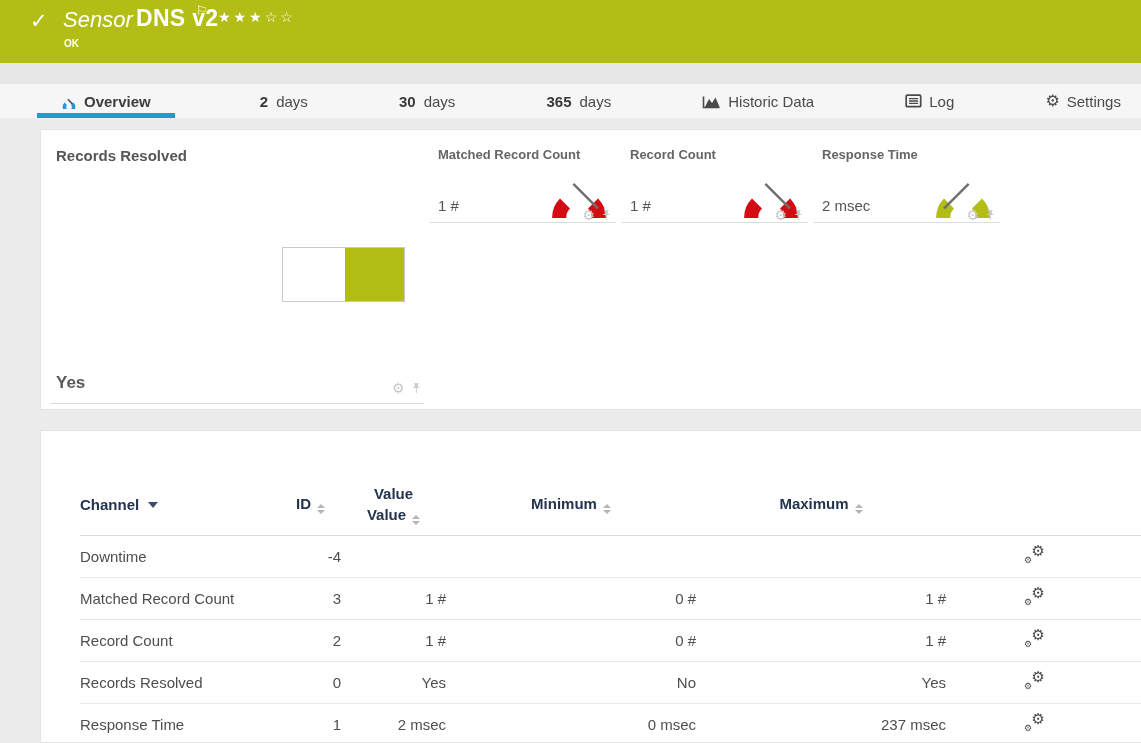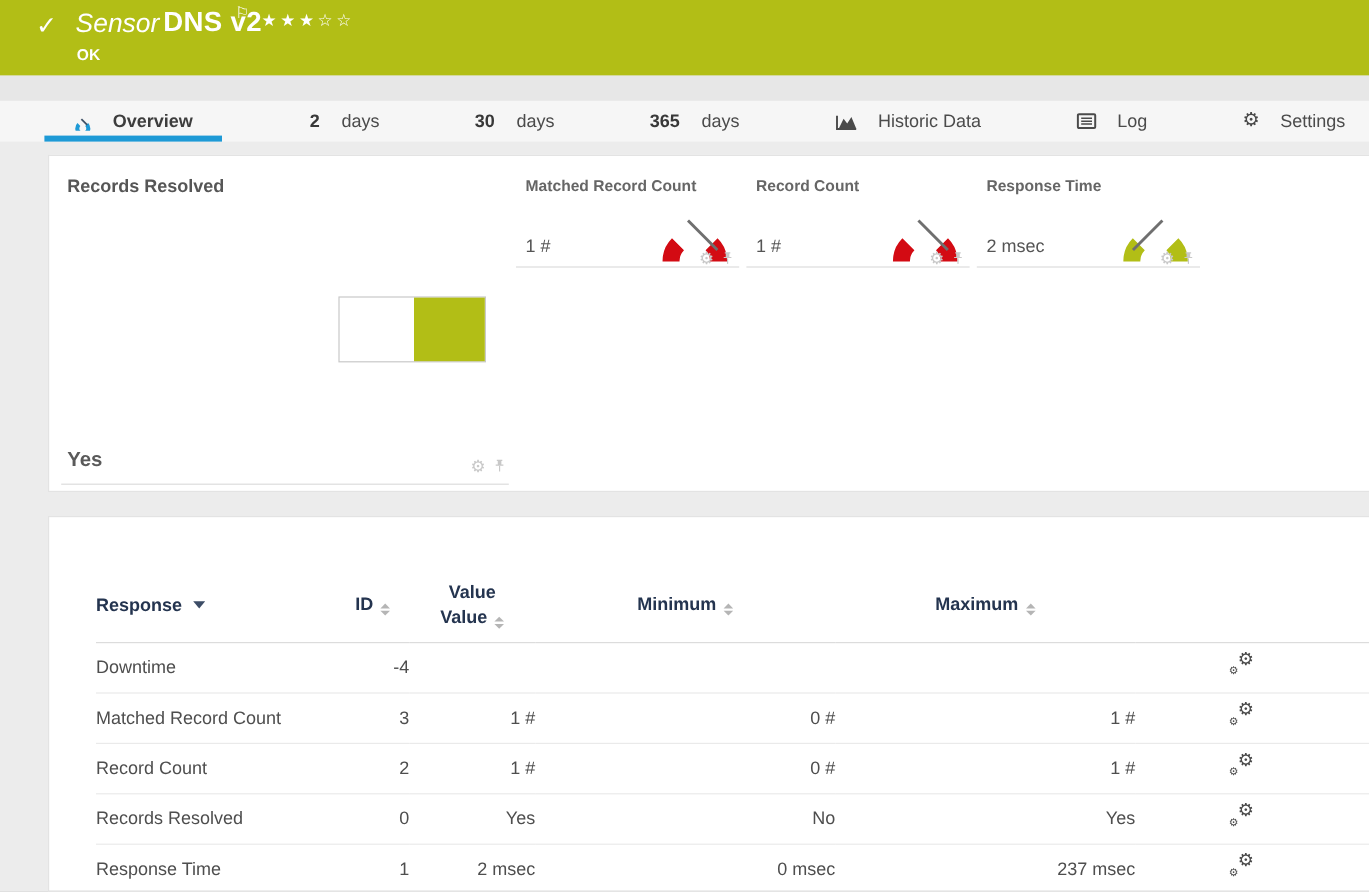--- a/index.html
+++ b/index.html
@@ -6,28 +6,28 @@
   .page{position:relative;width:1141px;height:743px;background:#ececec;overflow:hidden;
         font-family:"Liberation Sans","DejaVu Sans",sans-serif;-webkit-font-smoothing:antialiased;}
 
   
   .topbar{position:absolute;left:0;top:0;width:100%;height:63px;background:#b2be16;color:#fff;}
   .topbar .check{position:absolute;left:30px;top:9px;font-size:21px;font-weight:bold;}
   .topbar .t-prefix{position:absolute;left:63px;top:7px;font-size:22px;font-style:italic;font-weight:400;}
   .topbar .t-name{position:absolute;left:136px;top:5px;font-size:23px;font-weight:800;letter-spacing:.3px;}
   .topbar .flag{position:absolute;left:196px;top:3px;font-size:13px;cursor:pointer;}
   .topbar .stars{position:absolute;left:218px;top:9px;font-size:14px;letter-spacing:3px;cursor:pointer;}
-  .topbar .ok{position:absolute;left:64px;top:38px;font-size:13px;font-weight:700;}
+  .topbar .ok{position:absolute;left:64px;top:38px;font-size:10px;font-weight:700;}
 
   
   .band{position:absolute;left:0;top:63px;width:100%;height:21px;background:#e7e7e7;}
   .tabs{position:absolute;left:0;top:84px;width:100%;height:34px;background:#f6f6f6;
         display:flex;justify-content:space-between;align-items:stretch;box-sizing:border-box;
         padding:0 14px 0 37px;}
-  .tab{display:flex;align-items:center;gap:17px;font-size:15px;color:#4b4b4b;position:relative;
+  .tab{display:flex;align-items:center;gap:7px;font-size:15px;color:#4b4b4b;position:relative;
        padding:0 6px;cursor:pointer;white-space:nowrap;}
   .tab .num{font-weight:700;color:#383838;margin-right:1px;}
   .tab.active{padding:0 24px;}
   .tab.active .lbl{font-weight:700;color:#3d3d3d;}
   .tab.active::after{content:"";position:absolute;left:0;right:0;bottom:0;height:5px;background:#1e9ad6;}
   .tab svg{display:block;}
   .tab .gearglyph{font-size:16px;color:#484848;line-height:1;}
 
   
   .card{position:absolute;background:#fff;border:1px solid #e3e3e3;border-right:none;box-sizing:border-box;}
@@ -211,21 +211,21 @@
         <col class="c-channel">
           <col class="c-id">
           <col class="c-last">
         <col class="c-min">
           <col class="c-max">
           <col class="c-set">
       </colgroup>
       <thead>
         <tr>
           <th class="h-channel">
-            <span>Response</span><i class="caret"></i>
+            <span>Channel</span><i class="caret"></i>
           </th>
           <th class="h-id">
             <span>ID</span><span class="sort">
                 <i class="up"></i>
                 <i class="dn"></i>
               </span>
           </th>
           <th class="h-last">
             <div>Value</div>
             <div><span>Value</span><span class="sort">

